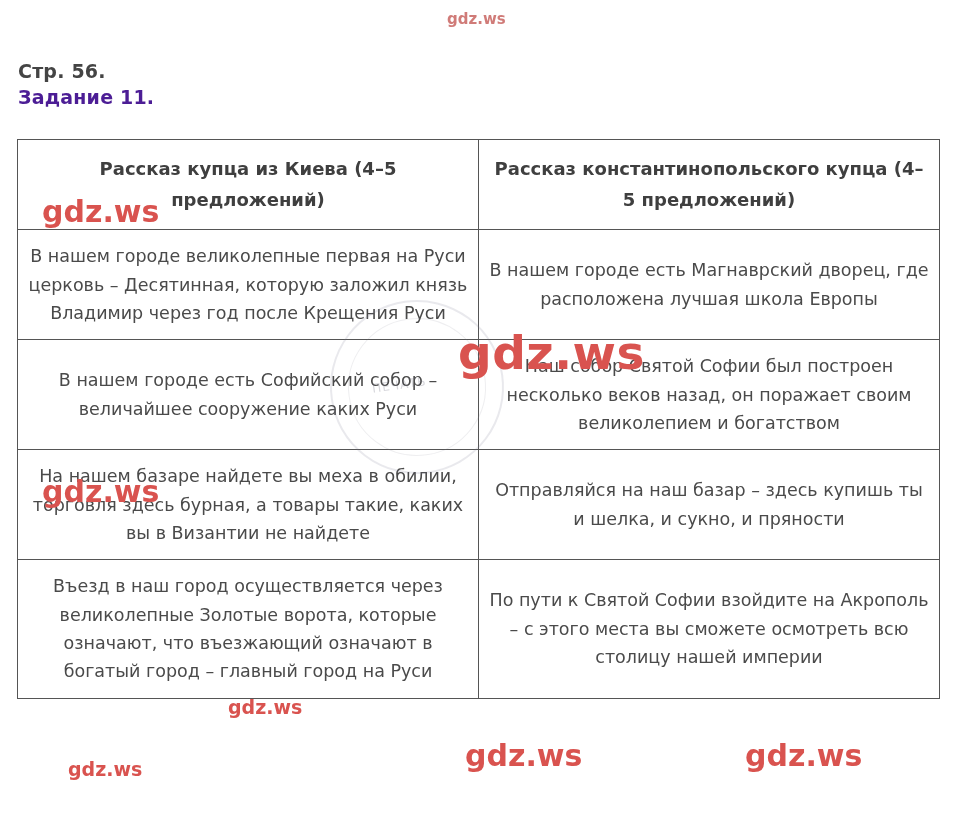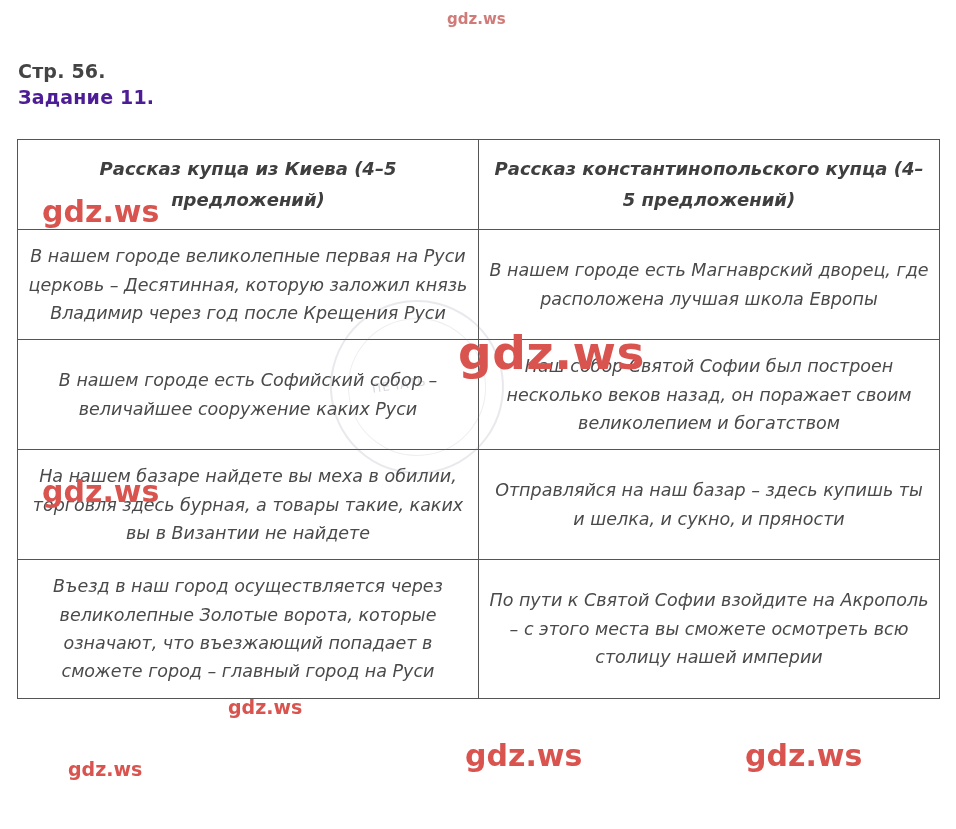--- a/index.html
+++ b/index.html
@@ -49,21 +49,20 @@
     position: absolute;
     left: 17px;
     top: 139px;
     width: 922px;
   }
 
   table.answer-table {
     border-collapse: collapse;
     width: 922px;
     table-layout: fixed;
-    font-style: italic;
   }
 
   table.answer-table td,
   table.answer-table th {
     border: 1px solid #555;
     vertical-align: middle;
     text-align: center;
     padding: 12px 10px;
     font-size: 17.5px;
     line-height: 1.62;
@@ -207,21 +206,21 @@
         </tr>
         <tr class="row-h2">
           <td>В нашем городе есть Софийский собор – величайшее сооружение каких Руси</td>
           <td>Наш собор Святой Софии был построен несколько веков назад, он поражает своим великолепием и богатством</td>
         </tr>
         <tr class="row-h3">
           <td>На нашем базаре найдете вы меха в обилии, торговля здесь бурная, а товары такие, каких вы в Византии не найдете</td>
           <td>Отправляйся на наш базар – здесь купишь ты и шелка, и сукно, и пряности</td>
         </tr>
         <tr class="row-h4">
-          <td>Въезд в наш город осуществляется через великолепные Золотые ворота, которые означают, что въезжающий попадает в сможете город – главный город на Руси</td>
+          <td>Въезд в наш город осуществляется через великолепные Золотые ворота, которые означают, что въезжающий означают в богатый город – главный город на Руси</td>
           <td>По пути к Святой Софии взойдите на Акрополь – с этого места вы сможете осмотреть всю столицу нашей империи</td>
         </tr>
       </tbody>
     </table>
   </div>
 
   <div class="stamp"></div>
   <div class="stamp-txt">ПЕЧАТЬ</div>
 
   <div class="wm wm-top">gdz.ws</div>

